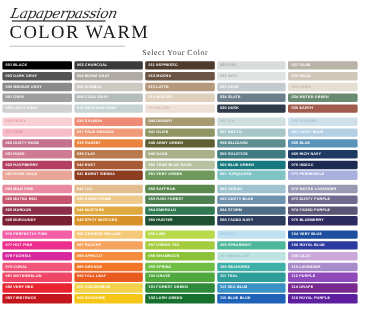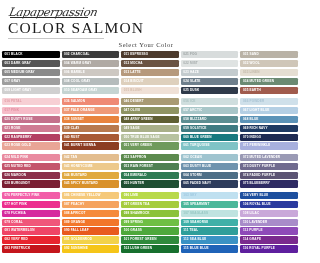--- a/index.html
+++ b/index.html
@@ -94,21 +94,21 @@
   }
 </style>
 </head>
 <body>
 
 <div id="page">
 
   <div class="header">
     <div class="logo-script">Lapaperpassion</div>
     <div class="logo-underline"></div>
-    <div class="title">COLOR SALMON</div>
+    <div class="title">COLOR WARM</div>
     <div class="title-rule"></div>
   </div>
   <div class="subtitle">Select Your Color</div>
 
   <div id="grid-root">
       <div class="section">
         <div class="swatch" style="background: rgb(0, 0, 0);">
           <span class="swatch-label" style="color: rgb(255, 255, 255);">001 BLACK</span>
         </div>
         <div class="swatch" style="background: rgb(59, 59, 59);">

